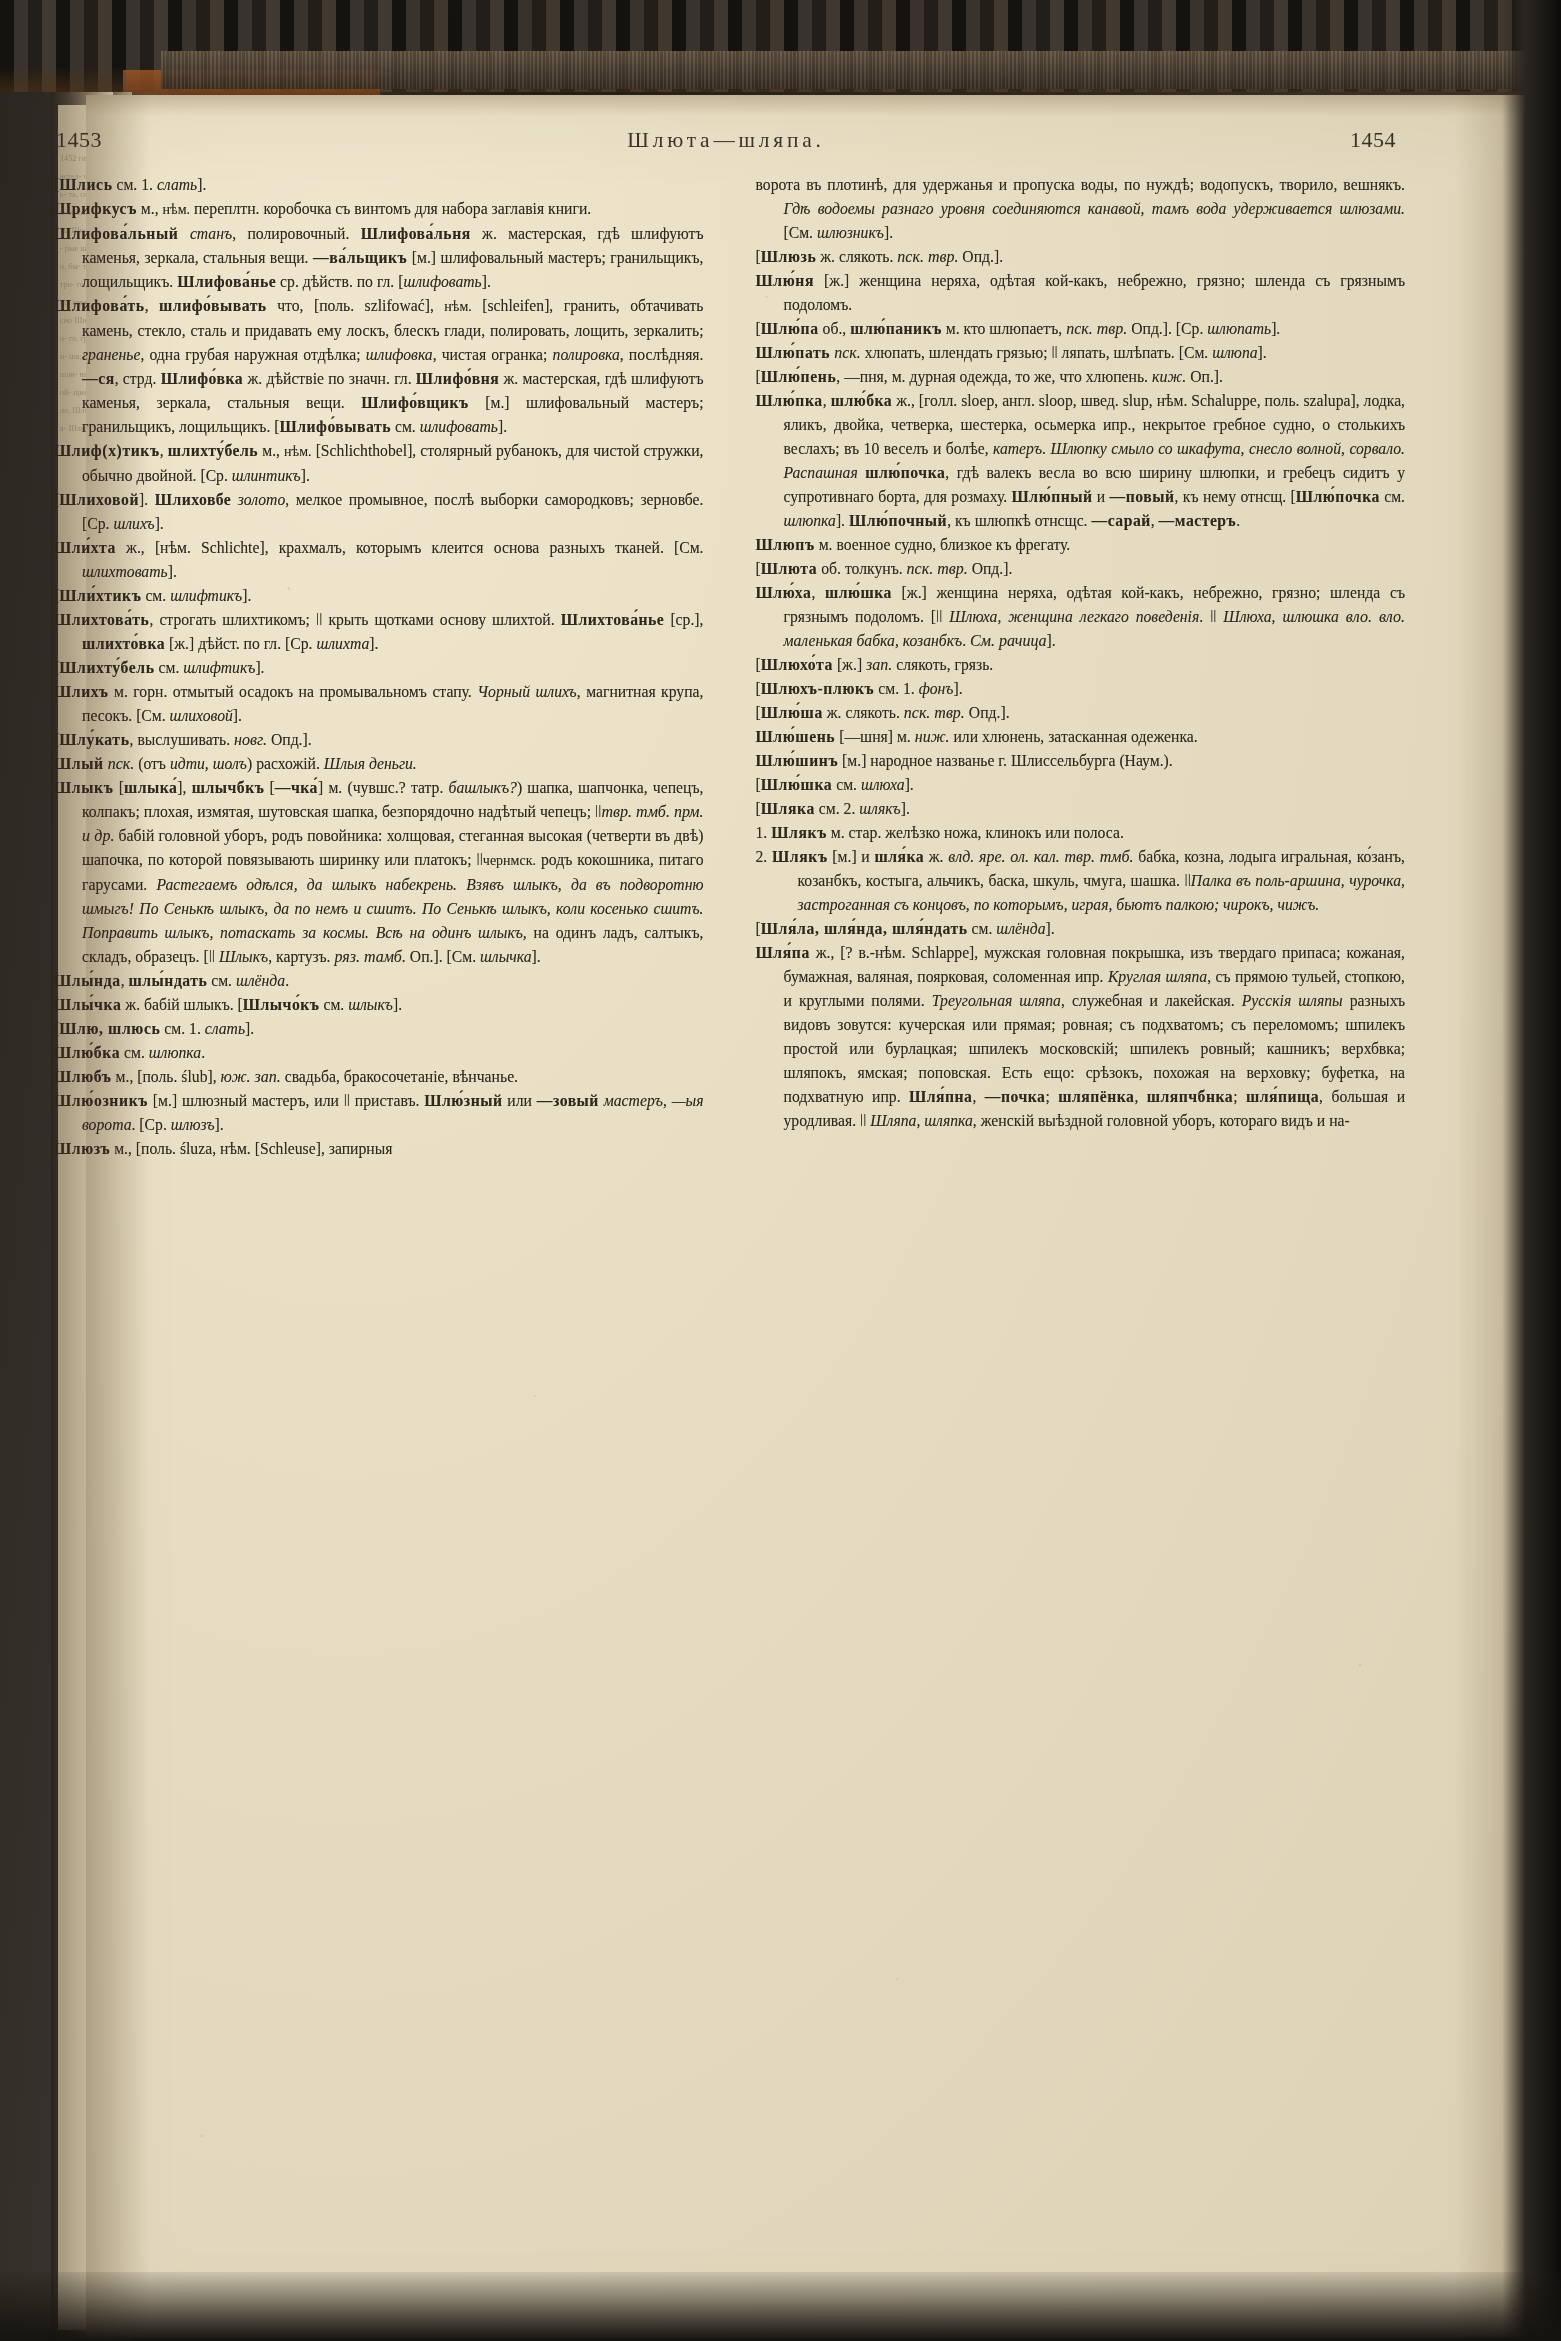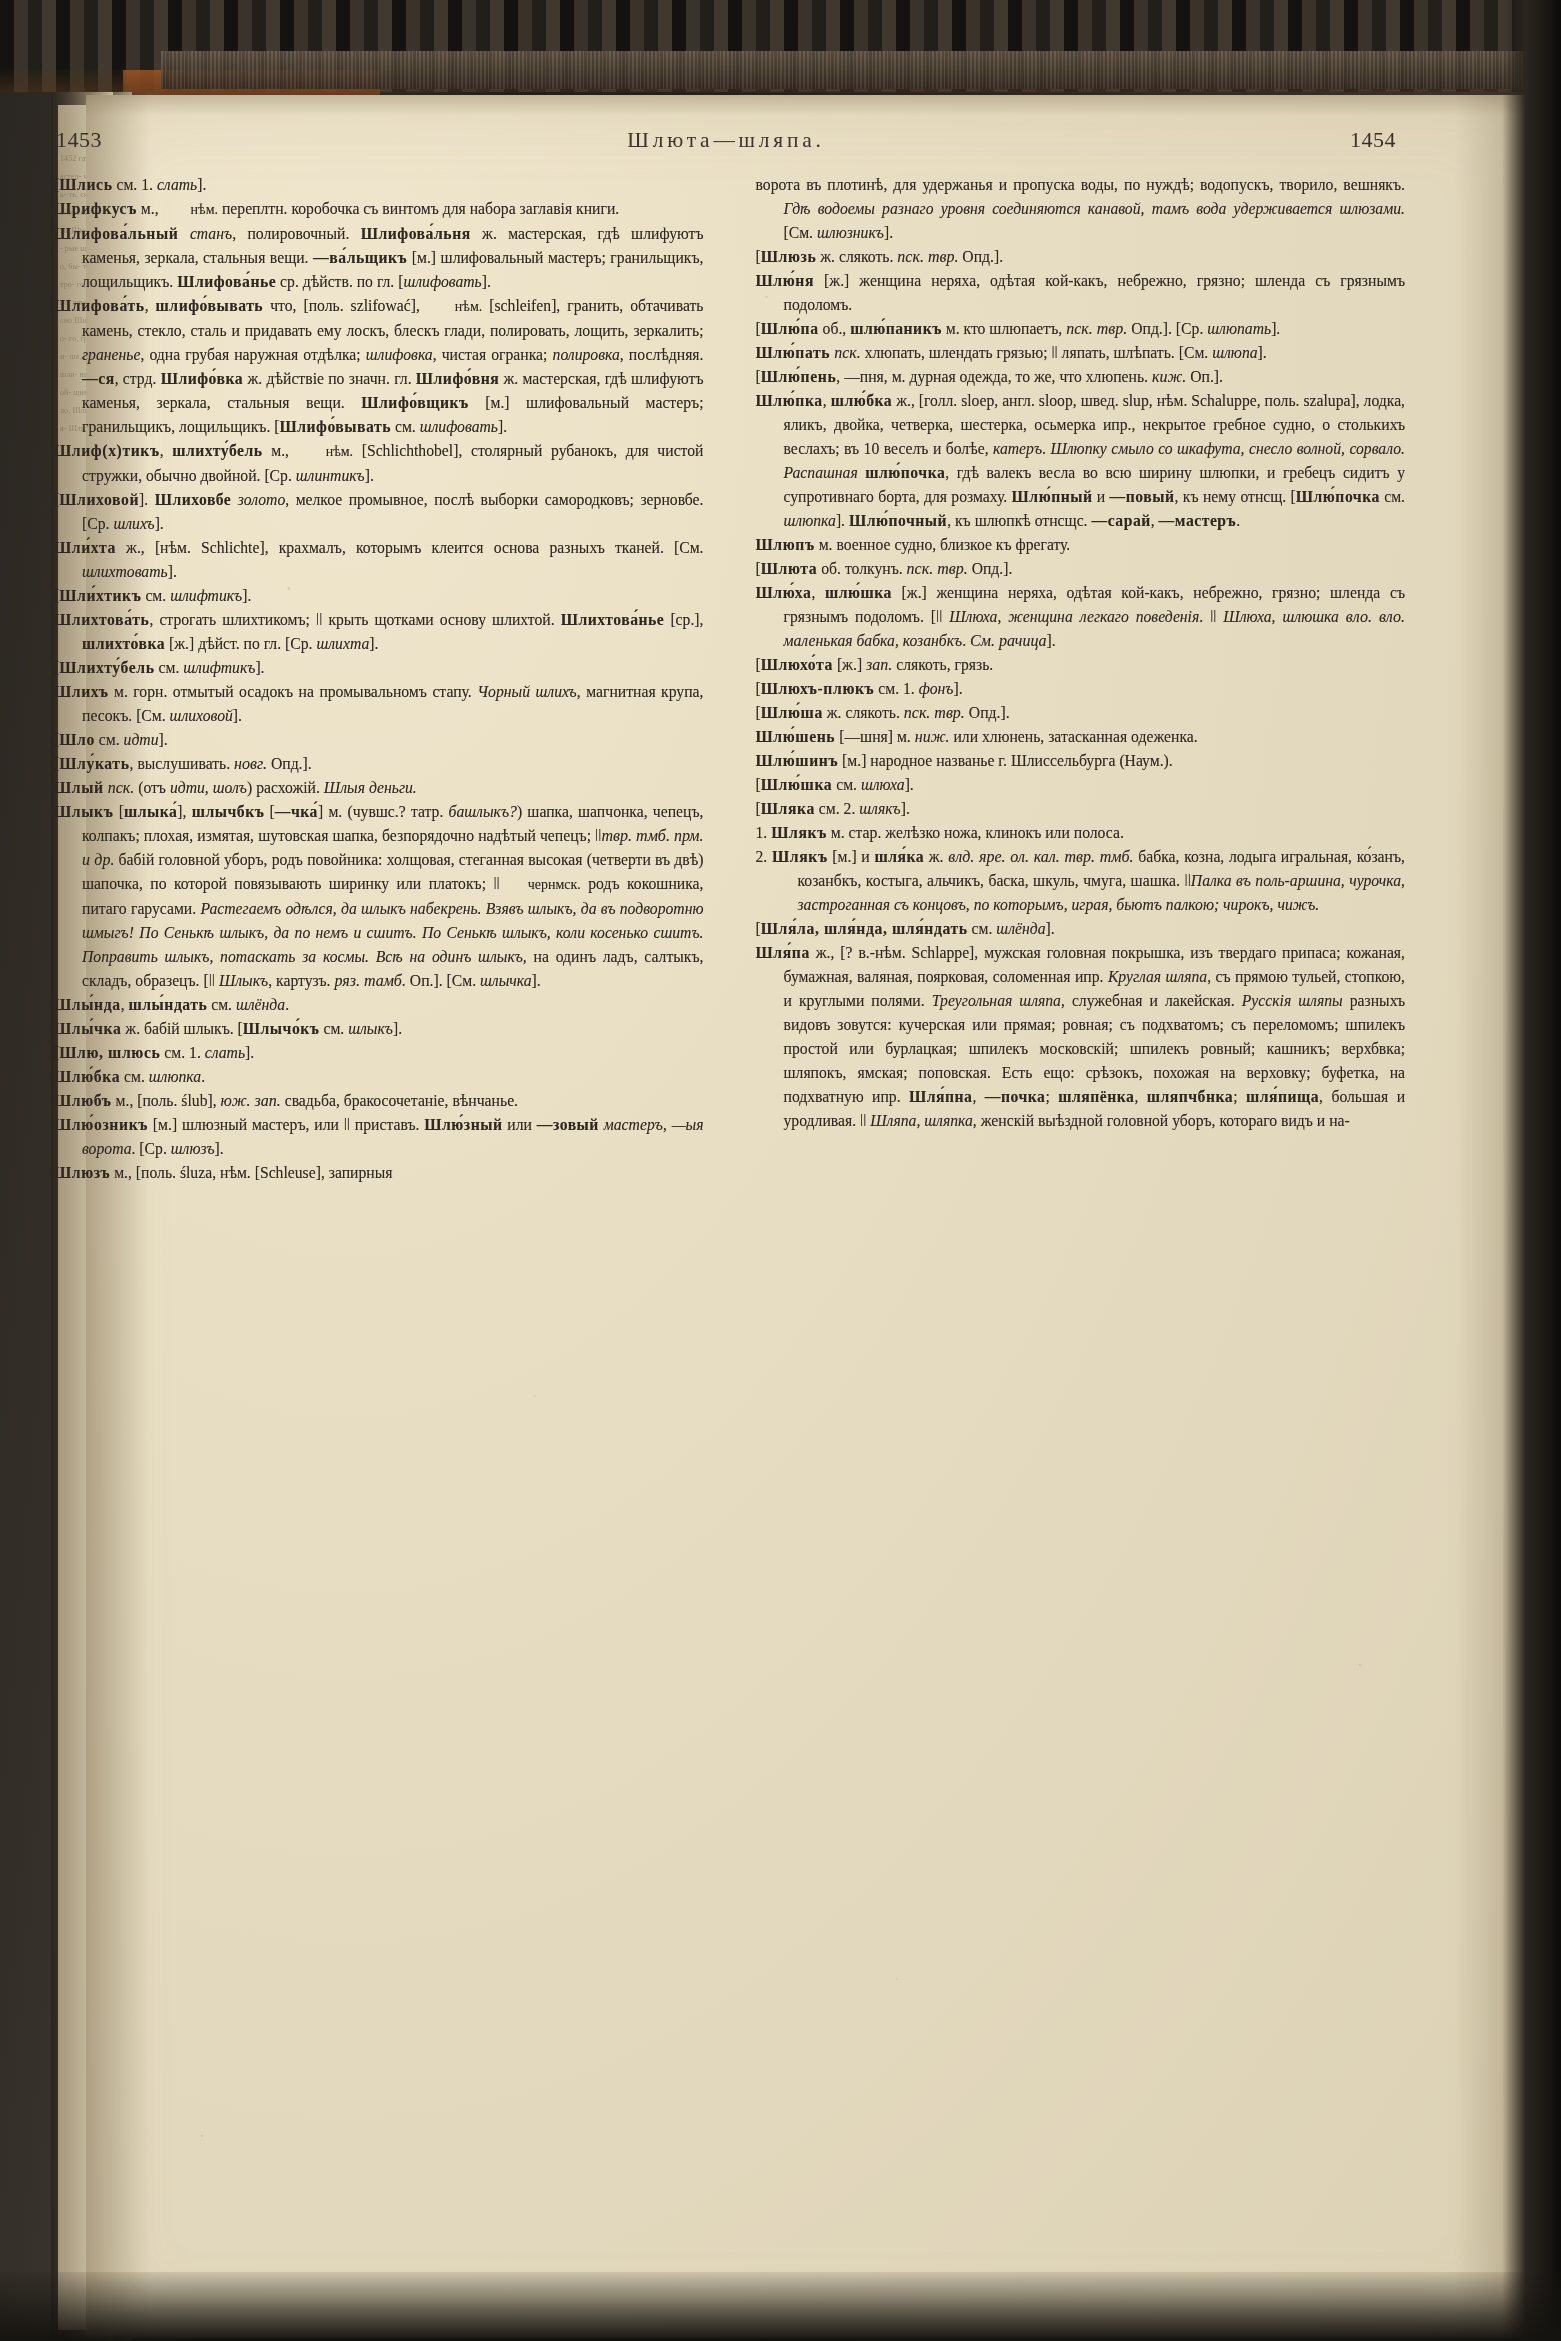--- a/index.html
+++ b/index.html
@@ -207,21 +207,20 @@
   .it {            
     font-style: italic;
   }
   .bi {            
     font-weight: bold;
     letter-spacing: 0.5px;
     margin-top: 44px;
   }
   .sm {            
     font-size: 14px;
-    margin-left: 28px;
   }
   .smi {
     font-size: 16px;
     font-style: italic;
   }
   .lat {
     font-family: "Liberation Serif", serif;
   }
   .numlbl {
     font-weight: normal;
@@ -265,21 +264,20 @@
         <p class="entry"><span class="hw">Шрифкусъ</span><span> м., </span><span class="sm">нѣм.</span><span> переплтн. коробочка съ винтомъ для набора заглавія книги.</span></p>
         <p class="entry"><span class="hw">Шлифова́льный</span><span> </span><span class="it">станъ</span><span>, полировочный. </span><span class="bi">Шлифова́льня</span><span> ж. мастерская, гдѣ шлифуютъ каменья, зеркала, стальныя вещи. </span><span class="bi">—ва́льщикъ</span><span> [м.] шлифовальный мастеръ; гранильщикъ, лощильщикъ. </span><span class="bi">Шлифова́нье</span><span> ср. дѣйств. по гл. [</span><span class="it">шлифовать</span><span>].</span></p>
         <p class="entry"><span class="hw">Шлифова́ть</span><span>, </span><span class="bi">шлифо́вывать</span><span> что, [поль. </span><span class="lat">szlifować</span><span>], </span><span class="sm">нѣм.</span><span> [</span><span class="lat">schleifen</span><span>], гранить, обтачивать камень, стекло, сталь и придавать ему лоскъ, блескъ глади, полировать, лощить, зеркалить; </span><span class="it">граненье</span><span>, одна грубая наружная отдѣлка; </span><span class="it">шлифовка</span><span>, чистая огранка; </span><span class="it">полировка</span><span>, послѣдняя. </span><span class="bi">—ся</span><span>, стрд. </span><span class="bi">Шлифо́вка</span><span> ж. дѣйствіе по значн. гл. </span><span class="bi">Шлифо́вня</span><span> ж. мастерская, гдѣ шлифуютъ каменья, зеркала, стальныя вещи. </span><span class="bi">Шлифо́вщикъ</span><span> [м.] шлифовальный мастеръ; гранильщикъ, лощильщикъ. [</span><span class="bi">Шлифо́вывать</span><span> см. </span><span class="it">шлифовать</span><span>].</span></p>
         <p class="entry"><span class="hw">Шлиф(х)тикъ</span><span>, </span><span class="bi">шлихту́бель</span><span> м., </span><span class="sm">нѣм.</span><span> [</span><span class="lat">Schlichthobel</span><span>], столярный рубанокъ, для чистой стружки, обычно двойной. [Ср. </span><span class="it">шлинтикъ</span><span>].</span></p>
         <p class="entry"><span>[</span><span class="hw">Шлиховой</span><span>]. </span><span class="bi">Шлиховбе</span><span> </span><span class="it">золото</span><span>, мелкое промывное, послѣ выборки самородковъ; зерновбе. [Ср. </span><span class="it">шлихъ</span><span>].</span></p>
         <p class="entry"><span class="hw">Шли́хта</span><span> ж., [нѣм. </span><span class="lat">Schlichte</span><span>], крахмалъ, которымъ клеится основа разныхъ тканей. [См. </span><span class="it">шлихтовать</span><span>].</span></p>
         <p class="entry"><span>[</span><span class="hw">Шли́хтикъ</span><span> см. </span><span class="it">шлифтикъ</span><span>].</span></p>
         <p class="entry"><span class="hw">Шлихтова́ть</span><span>, строгать шлихтикомъ; ǀǀ крыть щотками основу шлихтой. </span><span class="bi">Шлихтова́нье</span><span> [ср.], </span><span class="bi">шлихто́вка</span><span> [ж.] дѣйст. по гл. [Ср. </span><span class="it">шлихта</span><span>].</span></p>
         <p class="entry"><span>[</span><span class="hw">Шлихту́бель</span><span> см. </span><span class="it">шлифтикъ</span><span>].</span></p>
         <p class="entry"><span class="hw">Шлихъ</span><span> м. горн. отмытый осадокъ на промывальномъ </span><span>стапу</span><span>. </span><span class="it">Чорный шлихъ</span><span>, магнитная крупа, песокъ. [См. </span><span class="it">шлиховой</span><span>].</span></p>
-        <p class="entry"><span>[</span><span class="hw">Шло</span><span> см. </span><span class="it">идти</span><span>].</span></p>
         <p class="entry"><span>[</span><span class="hw">Шлу́кать</span><span>, выслушивать. </span><span class="smi">новг.</span><span> Опд.].</span></p>
         <p class="entry"><span class="hw">Шлый</span><span> </span><span class="smi">пск.</span><span> (отъ </span><span class="it">идти, шолъ</span><span>) расхожій. </span><span class="it">Шлыя деньги.</span></p>
         <p class="entry"><span class="hw">Шлыкъ</span><span> [</span><span class="bi">шлыка́</span><span>], </span><span class="bi">шлычбкъ</span><span> [</span><span class="bi">—чка́</span><span>] м. (чувшс.? татр. </span><span class="it">башлыкъ?</span><span>) шапка, шапчонка, чепецъ, колпакъ; плохая, измятая, шутовская шапка, безпорядочно надѣтый чепецъ; ǀǀ</span><span class="smi">твр. тмб. прм. и др.</span><span> бабій головной уборъ, родъ повойника: холщовая, стеганная высокая (четверти въ двѣ) шапочка, по которой повязывають ширинку или платокъ; ǀǀ</span><span class="sm">чернмск.</span><span> родъ кокошника, питаго гарусами. </span><span class="it">Растегаемъ одѣлся, да шлыкъ набекрень. Взявъ шлыкъ, да въ подворотню шмыгъ! По Сенькѣ шлыкъ, да по немъ и сшитъ. По Сенькѣ шлыкъ, коли косенько сшитъ. Поправить шлыкъ, потаскать за космы. Всѣ на одинъ шлыкъ,</span><span> на одинъ ладъ, салтыкъ, складъ, образецъ. [ǀǀ </span><span class="it">Шлыкъ</span><span>, картузъ. </span><span class="smi">ряз. тамб.</span><span> Оп.]. [См. </span><span class="it">шлычка</span><span>].</span></p>
         <p class="entry"><span class="hw">Шлы́нда</span><span>, </span><span class="bi">шлы́ндать</span><span> см. </span><span class="it">шлёнда</span><span>.</span></p>
         <p class="entry"><span class="hw">Шлы́чка</span><span> ж. бабій шлыкъ. [</span><span class="bi">Шлычо́къ</span><span> см. </span><span class="it">шлыкъ</span><span>].</span></p>
         <p class="entry"><span>[</span><span class="hw">Шлю, шлюсь</span><span> см. 1. </span><span class="it">слать</span><span>].</span></p>
         <p class="entry"><span class="hw">Шлю́бка</span><span> см. </span><span class="it">шлюпка</span><span>.</span></p>
         <p class="entry"><span class="hw">Шлюбъ</span><span> м., [поль. </span><span class="lat">ślub</span><span>], </span><span class="smi">юж. зап.</span><span> свадьба, бракосочетаніе, вѣнчанье.</span></p>
         <p class="entry"><span class="hw">Шлю́озникъ</span><span> [м.] шлюзный мастеръ, или ǀǀ приставъ. </span><span class="bi">Шлю́зный</span><span> или </span><span class="bi">—зовый</span><span> </span><span class="it">мастеръ</span><span>, </span><span class="it">—ыя ворота</span><span>. [Ср. </span><span class="it">шлюзъ</span><span>].</span></p>
         <p class="entry"><span class="hw">Шлюзъ</span><span> м., [поль. </span><span class="lat">śluza</span><span>, нѣм. [</span><span class="lat">Schleuse</span><span>], запирныя</span></p>

